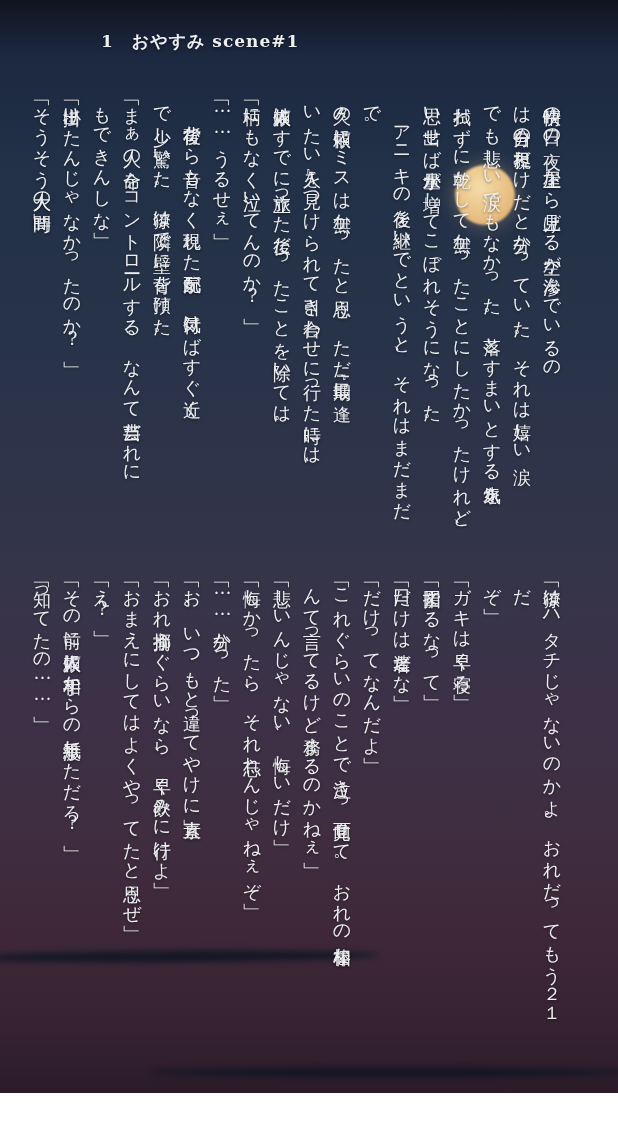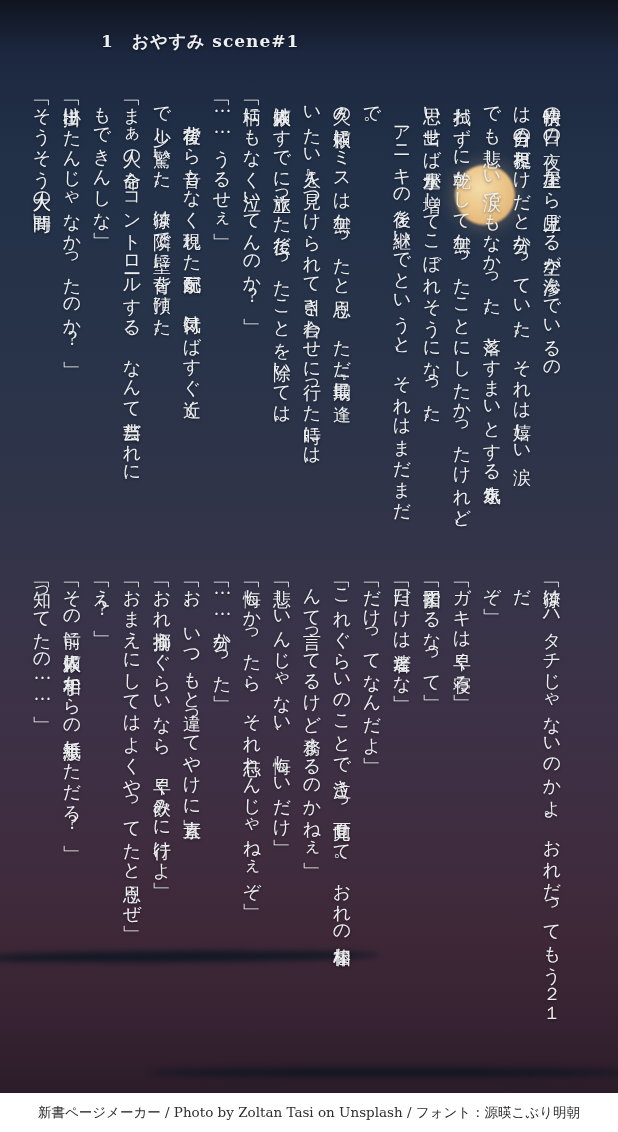--- a/index.html
+++ b/index.html
@@ -97,14 +97,13 @@
       <div class="vline">「悲しいんじゃない、悔しいだけ」</div>
       <div class="vline">「悔しかったら、それ忘れんじゃねぇぞ」</div>
       <div class="vline">「……分かった」</div>
       <div class="vline">「お、いつもと違ってやけに素直」</div>
       <div class="vline">「おれ揶揄うぐらいなら、早く飲みに行けよ」</div>
       <div class="vline">「おまえにしてはよくやってたと思うぜ」</div>
       <div class="vline">「え?」</div>
       <div class="vline">「その前に依頼人に相手からの手紙渡しただろ?」</div>
       <div class="vline">「知ってたの……」</div>
     </div>
-  <div class="footer">新書ページメーカー / Photo by Zoltan Tasi on Unsplash / フォント：源暎こぶり明朝</div>
 </div>
 
 </body></html>

